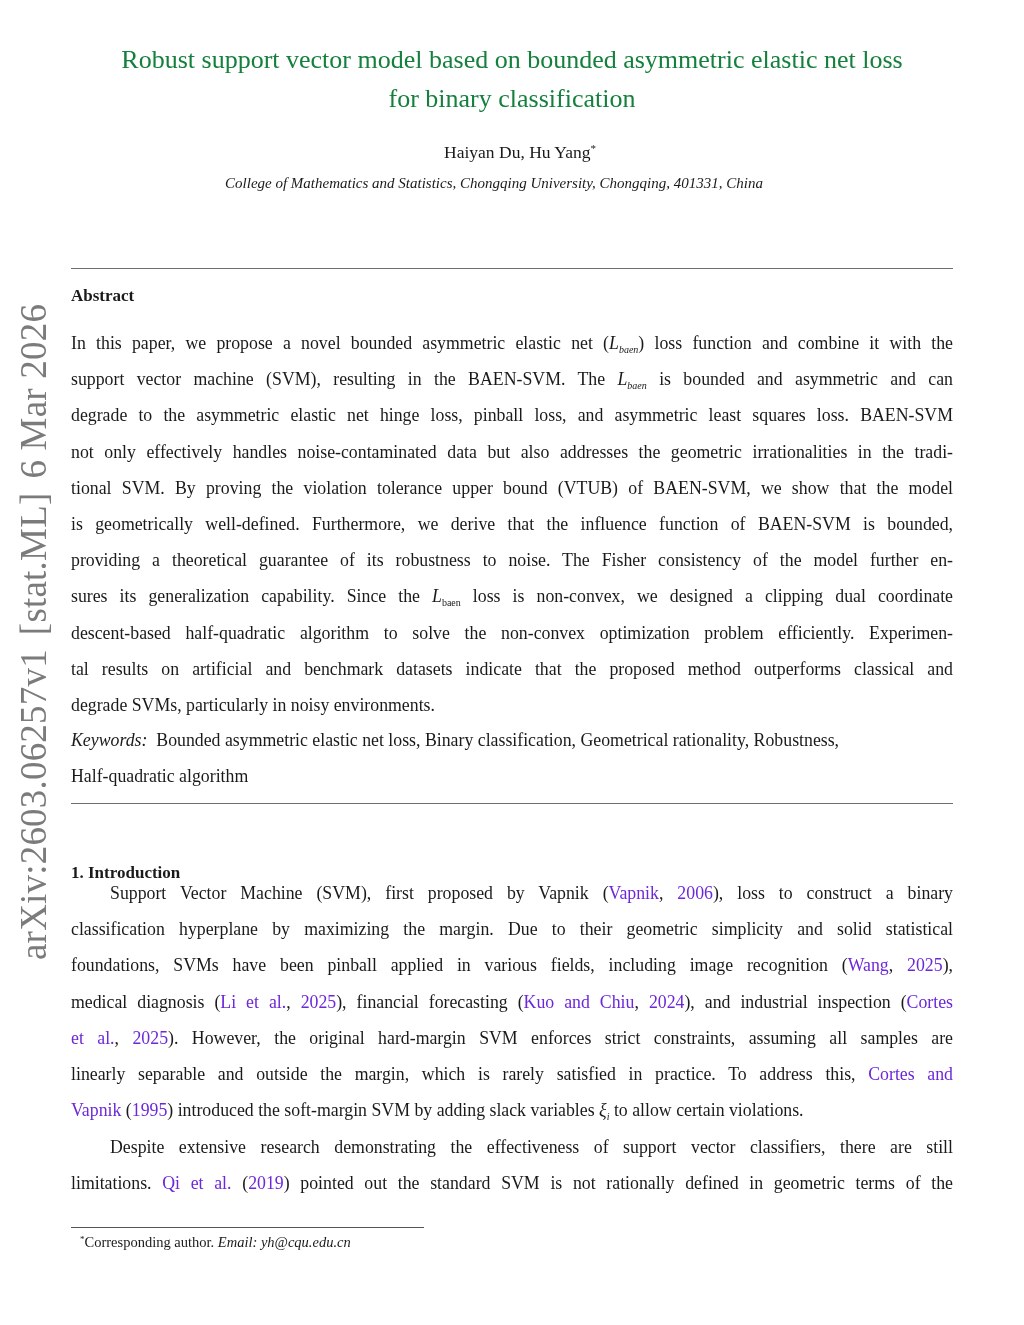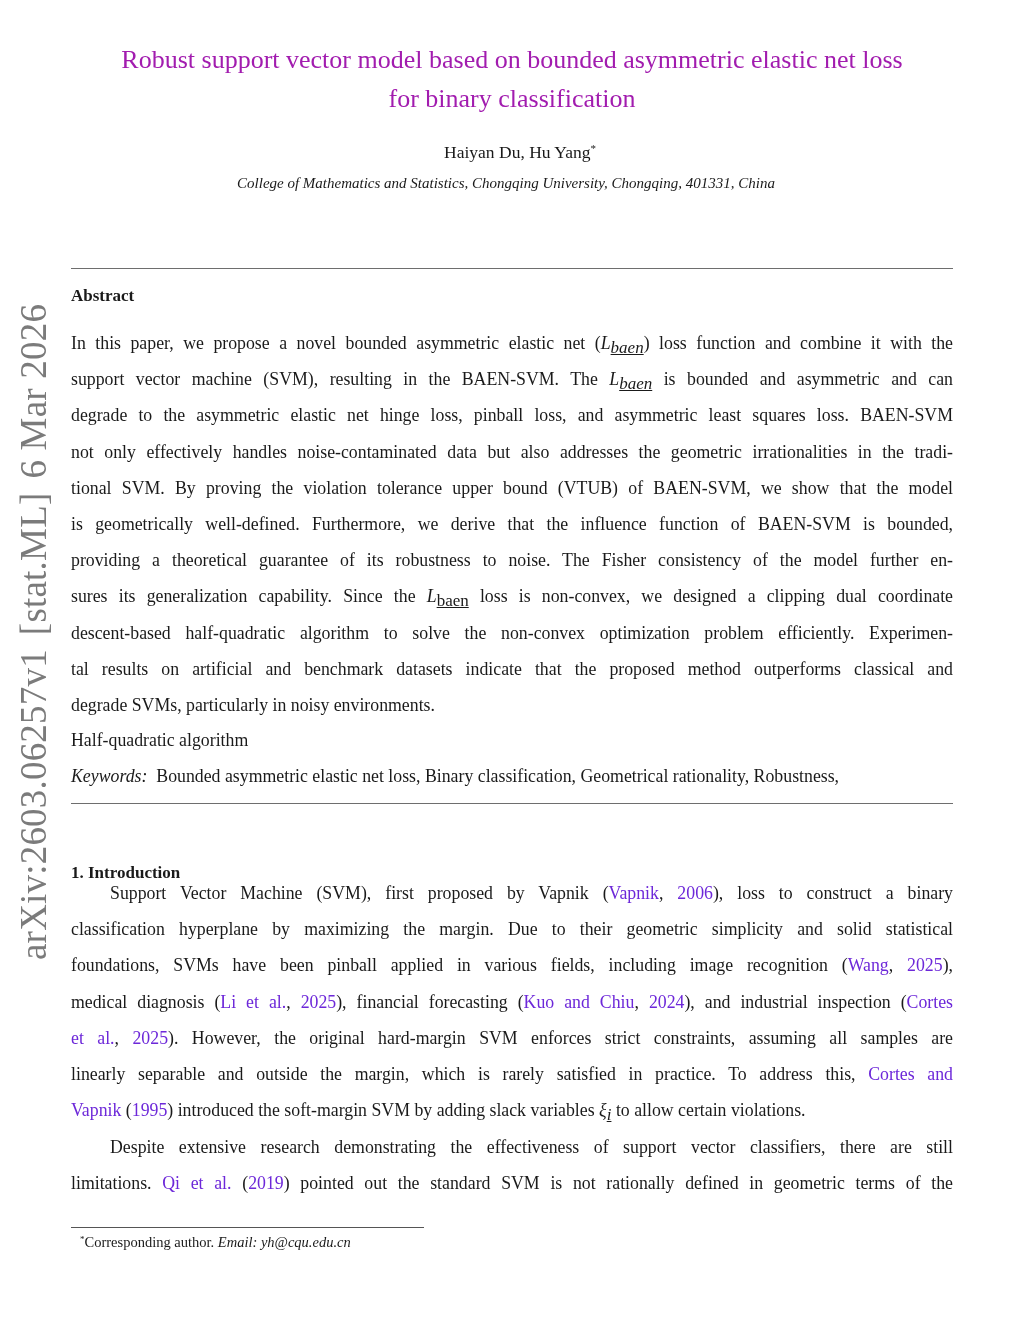--- a/index.html
+++ b/index.html
@@ -3,29 +3,29 @@
 <meta charset="utf-8">
 <style>
   html, body { margin: 0; padding: 0; background: #ffffff; }
   body {
     width: 1024px; height: 1325px; position: relative; overflow: hidden;
     font-family: "Liberation Serif", "DejaVu Serif", serif; color: #1a1a1a;
   }
   .page { position: absolute; left: 0; top: 0; width: 1024px; height: 1325px; }
   .title {
     position: absolute; left: 60px; width: 904px; top: 40px;
-    text-align: center; font-size: 26px; line-height: 39px; color: #a21caf;
+    text-align: center; font-size: 26px; line-height: 39px; color: #15803d;
   }
   .authors {
     position: absolute; left: 8px; width: 1024px; top: 141px;
     text-align: center; font-size: 17.5px; line-height: 22px;
   }
   .authors sup { font-size: 11px; vertical-align: 6px; line-height: 0; }
   .affil {
-    position: absolute; left: 12px; width: 988px; top: 173px;
+    position: absolute; left: 0; width: 988px; top: 173px;
     text-align: center; font-size: 15px; line-height: 20px; font-style: italic;
   }
   .rule { position: absolute; left: 71px; width: 882px; height: 0; border-top: 1.3px solid #6e6e6e; }
   .rule.top { top: 268px; }
   .rule.mid { top: 803px; }
   .heading {
     position: absolute; left: 71px; font-weight: bold; font-size: 17px; line-height: 22px;
   }
   .heading.abstract { top: 285px; }
   .heading.intro { top: 862px; }
@@ -36,21 +36,21 @@
   }
   .para .line { display: block; text-align: justify; text-align-last: justify; white-space: nowrap; height: 36.2px; }
   .para .line.last { text-align-last: left; }
   .para .line.indent { padding-left: 39px; }
   .abstract-text { top: 325px; }
   .keywords { top: 722px; }
   .intro-p1 { top: 875px; }
   .intro-p2 { top: 1129px; }
   .cite { color: #6d28d9; }
   i.math { font-style: italic; }
-  sub { font-size: 17px; line-height: 0; vertical-align: -4px; text-decoration: underline; }
+  sub { font-size: 10px; line-height: 0; vertical-align: -4px; }
   .side {
     position: absolute; left: 13px; top: 960px;
     transform-origin: left top; transform: rotate(-90deg);
     font-size: 37px; line-height: 42px; color: #7b7b7b; white-space: nowrap;
     letter-spacing: 0.2px;
   }
   .side span { margin-right: 14px; }
   .fn-rule { position: absolute; left: 71px; top: 1227px; width: 353px; border-top: 1px solid #555; }
   .footnote {
     position: absolute; left: 80px; top: 1232px; font-size: 14.5px; line-height: 20px;
@@ -89,22 +89,22 @@
       <span class="line">tional SVM. By proving the violation tolerance upper bound (VTUB) of BAEN-SVM, we show that the model</span>
       <span class="line">is geometrically well-defined. Furthermore, we derive that the influence function of BAEN-SVM is bounded,</span>
       <span class="line">providing a theoretical guarantee of its robustness to noise.  The Fisher consistency of the model further en-</span>
       <span class="line"><span>sures its generalization capability. Since the </span><i class="math">L</i><sub>baen</sub><span> loss is non-convex, we designed a clipping dual coordinate</span></span>
       <span class="line">descent-based half-quadratic algorithm to solve the non-convex optimization problem efficiently. Experimen-</span>
       <span class="line">tal results on artificial and benchmark datasets indicate that the proposed method outperforms classical and</span>
       <span class="line last">degrade SVMs, particularly in noisy environments.</span>
     </div>
 
   <div class="para keywords">
+    <span class="line" style="text-align-last:left"><i>Keywords:</i>&nbsp;&nbsp;<span>Bounded asymmetric elastic net loss, Binary classification, Geometrical rationality, Robustness,</span></span>
     <span class="line last">Half-quadratic algorithm</span>
-    <span class="line" style="text-align-last:left"><i>Keywords:</i>&nbsp;&nbsp;<span>Bounded asymmetric elastic net loss, Binary classification, Geometrical rationality, Robustness,</span></span>
   </div>
 
   <div class="rule mid"></div>
 
   <div class="heading intro">1.  Introduction</div>
 
   <div class="para intro-p1">
     <span class="line indent"><span>Support Vector Machine (SVM), first proposed by Vapnik (</span><a class="cite">Vapnik</a><span>, </span><a class="cite">2006</a><span>), loss to construct a binary</span></span>
     <span class="line">classification hyperplane by maximizing the margin.  Due to their geometric simplicity and solid statistical</span>
     <span class="line"><span>foundations, SVMs have been pinball applied in various fields, including image recognition (</span><a class="cite">Wang</a><span>, </span><a class="cite">2025</a><span>),</span></span>

